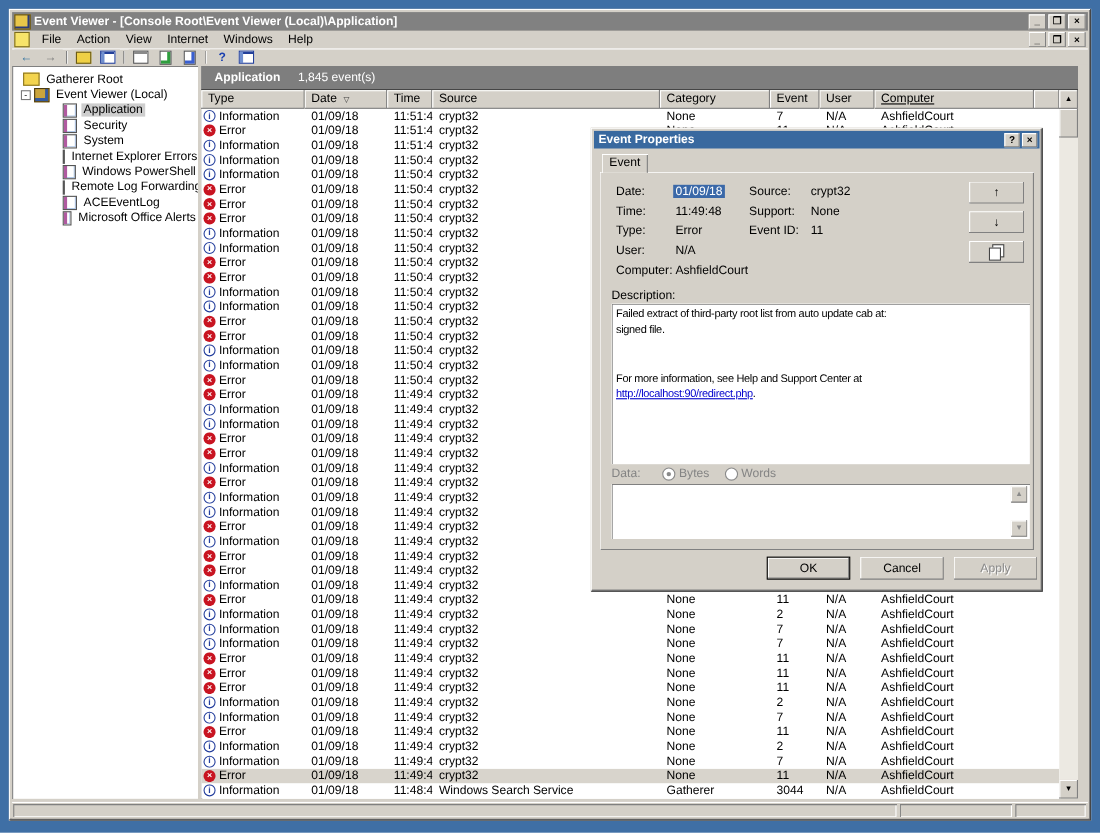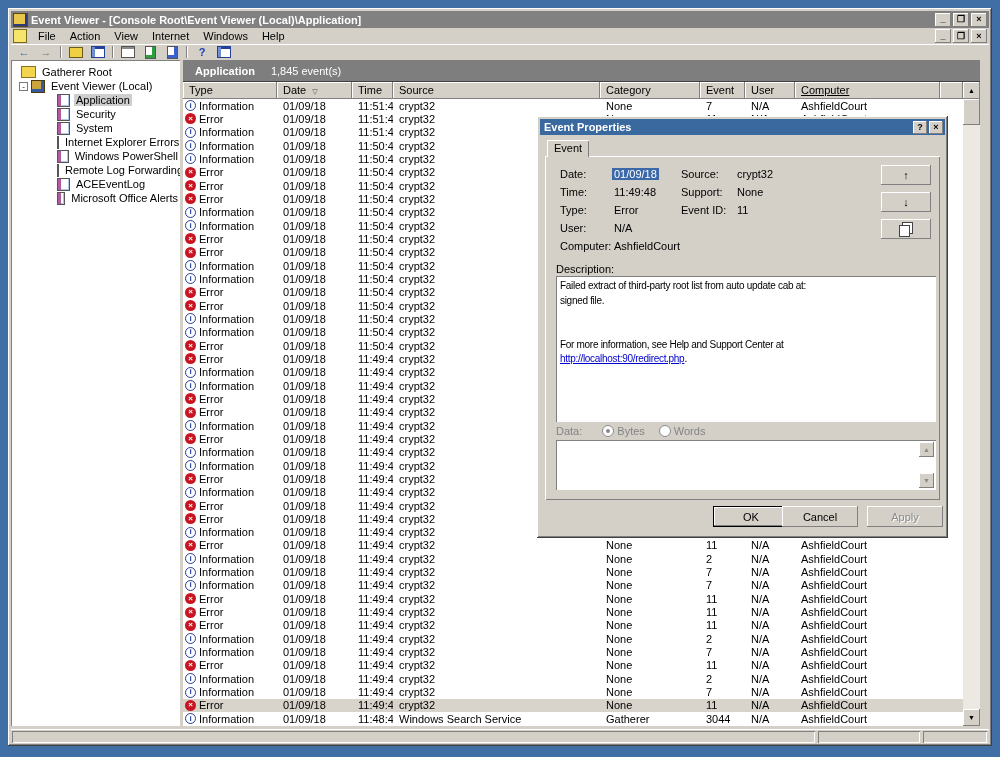--- a/index.html
+++ b/index.html
@@ -909,18 +909,18 @@
       <span style="display:flex;align-items:center;gap:3px;margin-left:8px;">
         <span class="radio"></span>
         <span>Words</span>
       </span>
     </div>
     <div class="databox sunken-thin">
       <span class="sb raised-thin" style="top:2px;">▲</span>
       <span class="sb raised-thin" style="bottom:2px;">▼</span>
     </div>
 
-    <span class="dlg-btn raised-thin default" style="left:160px;margin-left:16px;">OK</span>
+    <span class="dlg-btn raised-thin default" style="left:160px;">OK</span>
     <span class="dlg-btn raised-thin" style="left:245px;">Cancel</span>
     <span class="dlg-btn raised-thin disabled" style="left:330px;">Apply</span>
   </div>
 
 </div>
 
 </body></html>

